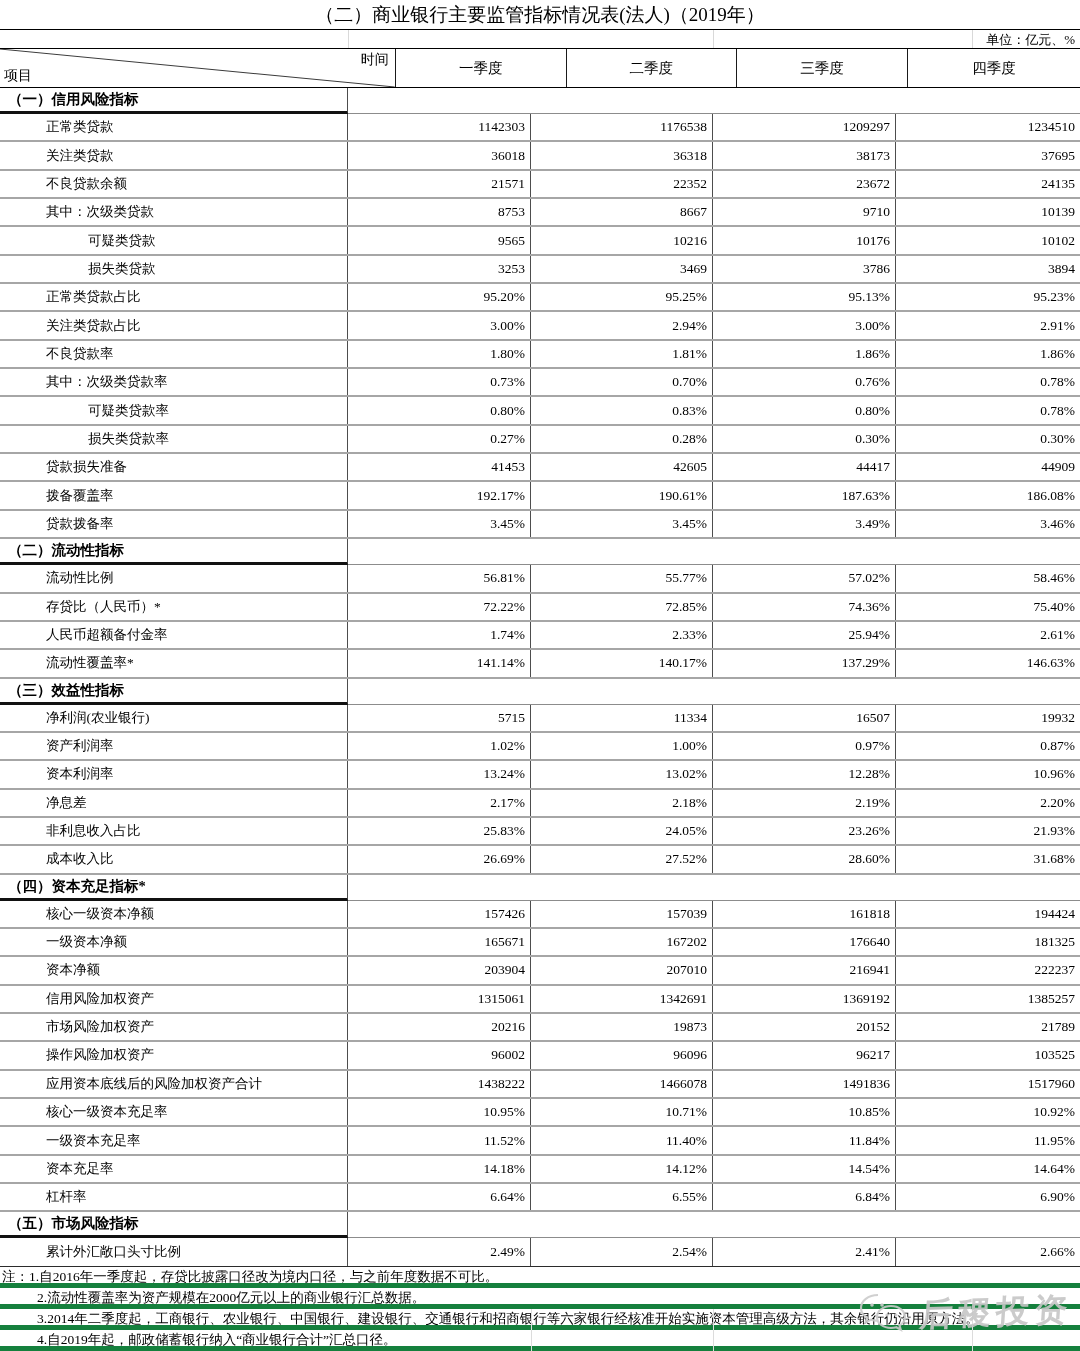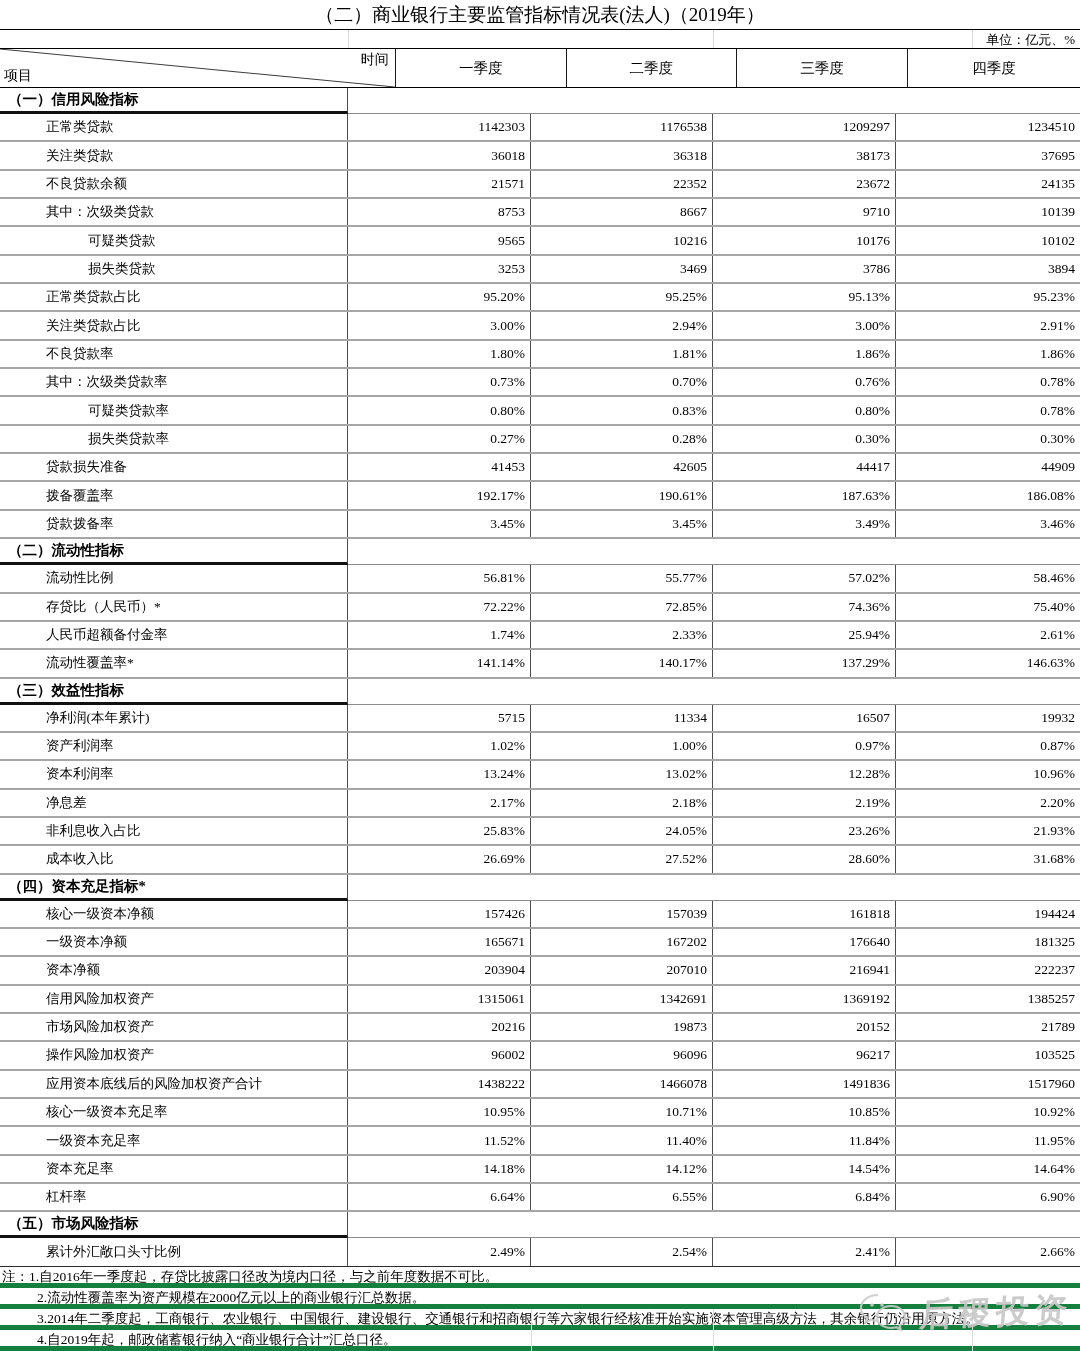--- a/index.html
+++ b/index.html
@@ -239,21 +239,21 @@
         <div class="cell val w-q1">141.14%</div>
         <div class="cell val w-q2">140.17%</div>
         <div class="cell val w-q3">137.29%</div>
         <div class="cell val w-q4">146.63%</div>
       </div>
       <div class="row section">
         <div class="cell label indent0">（三）效益性指标</div>
         <div class="cell spacer"></div>
       </div>
       <div class="row data">
-        <div class="cell label indent1">净利润(本年累计)</div>
+        <div class="cell label indent1">净利润(农业银行)</div>
         <div class="cell val w-q1">5715</div>
         <div class="cell val w-q2">11334</div>
         <div class="cell val w-q3">16507</div>
         <div class="cell val w-q4">19932</div>
       </div>
       <div class="row data">
         <div class="cell label indent1">资产利润率</div>
         <div class="cell val w-q1">1.02%</div>
         <div class="cell val w-q2">1.00%</div>
         <div class="cell val w-q3">0.97%</div>

